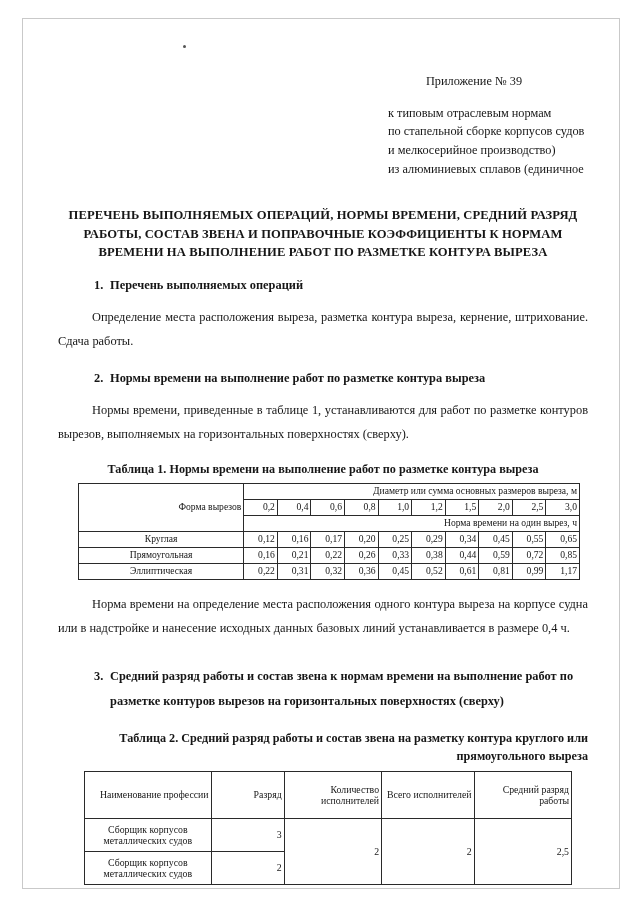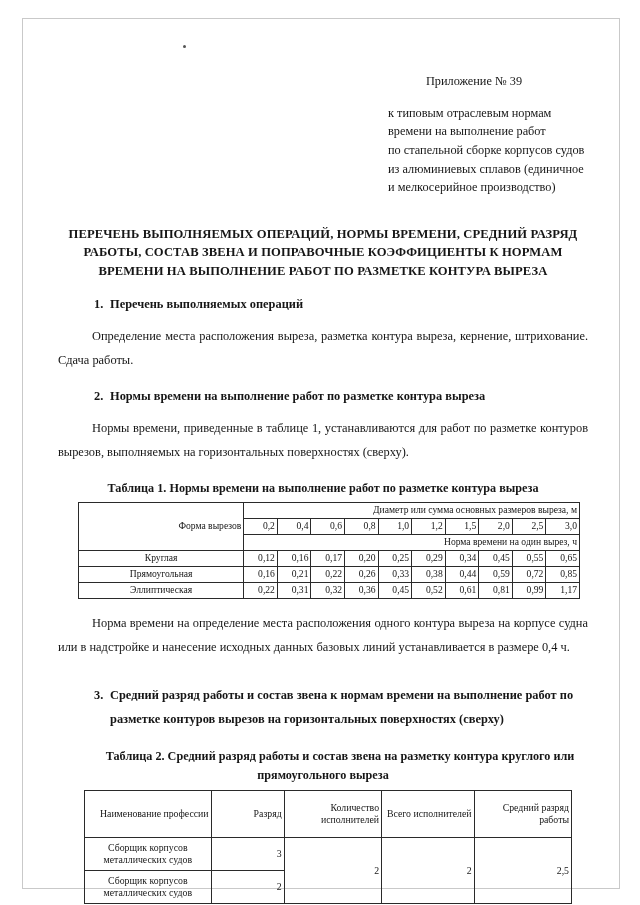--- a/index.html
+++ b/index.html
@@ -86,21 +86,21 @@
     text-indent: 34px;
   }
 
   .table-caption {
     font-size: 12.2px;
     font-weight: bold;
     margin: 16px 0 6px 0;
     text-align: center;
   }
   .table-caption.left {
-    text-align: center;
+    text-align: right;
     text-indent: 34px;
     line-height: 1.5;
   }
 
   table {
     border-collapse: collapse;
     width: 100%;
     font-size: 9.6px;
     table-layout: fixed;
   }
@@ -130,24 +130,23 @@
 <body>
 
 <div class="page-frame"></div>
 <div class="dot"></div>
 
 <div class="page">
 
   <div class="header-block">
     <div class="appendix">Приложение № 39</div>
     <div>к типовым отраслевым нормам</div>
-    <div>времени на выполнение работ</div>
     <div>по стапельной сборке корпусов судов</div>
+    <div>и мелкосерийное производство)</div>
     <div>из алюминиевых сплавов (единичное</div>
-    <div>и мелкосерийное производство)</div>
   </div>
 
   <h1 class="doc-title">ПЕРЕЧЕНЬ ВЫПОЛНЯЕМЫХ ОПЕРАЦИЙ, НОРМЫ ВРЕМЕНИ, СРЕДНИЙ РАЗРЯД РАБОТЫ, СОСТАВ ЗВЕНА И ПОПРАВОЧНЫЕ КОЭФФИЦИЕНТЫ К НОРМАМ ВРЕМЕНИ НА ВЫПОЛНЕНИЕ РАБОТ ПО РАЗМЕТКЕ КОНТУРА ВЫРЕЗА</h1>
 
   <div class="sect">
     <div class="sect-head">
       <span class="sect-num">1.</span>
       <span class="sect-title">Перечень выполняемых операций</span>
     </div>
     <p class="body-text">Определение места расположения выреза, разметка контура выреза, кернение, штрихование. Сдача работы.</p>

